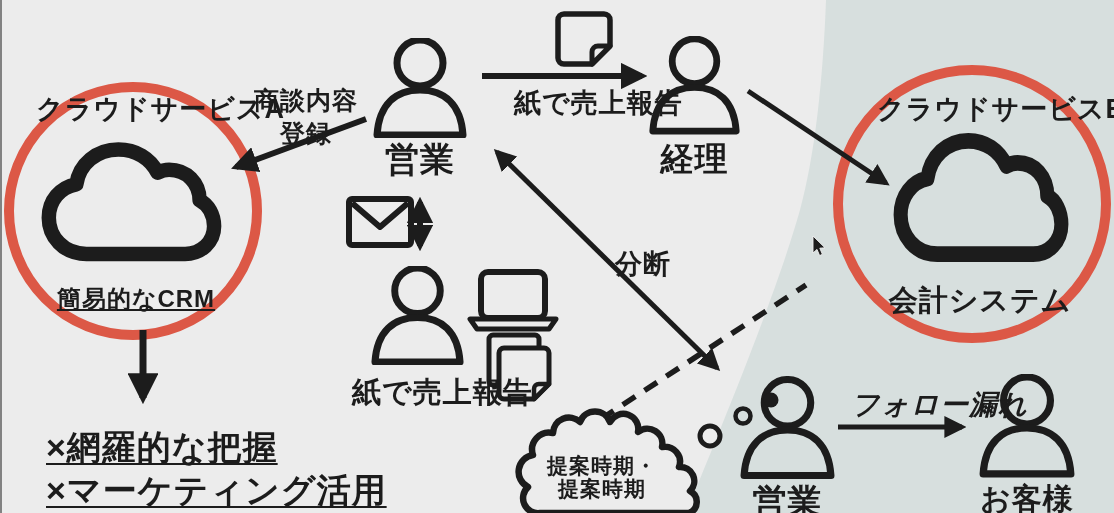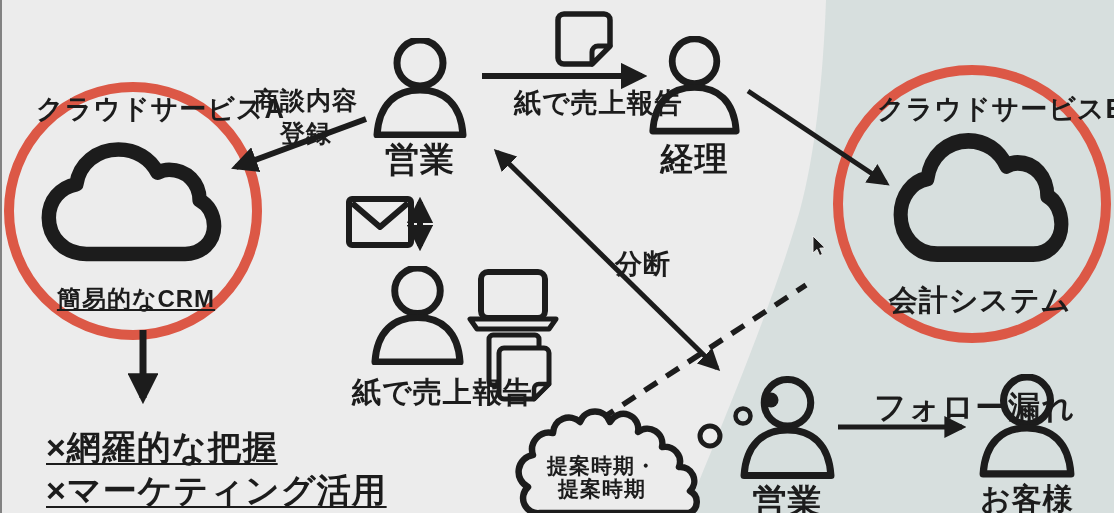--- a/index.html
+++ b/index.html
@@ -135,17 +135,17 @@
     <span>×マーケティング活用</span>
   </div>
 
   <div class="lbl two-line center" style="left:542px;top:454px;width:120px;font-size:21px;line-height:1.1;">
     <span>提案時期・</span>
     <span>提案時期</span>
   </div>
 
   <div class="lbl center" style="left:737px;top:482px;width:101px;font-size:34px;">営業</div>
 
-  <div class="lbl" style="left:874px;top:389px;font-size:32px;">フォロー漏れ</div>
+  <div class="lbl" style="left:851px;top:389px;font-size:28px;font-style:italic;">フォロー漏れ</div>
 
   <div class="lbl center" style="left:976px;top:482px;width:102px;font-size:30px;">お客様</div>
 
 </div>
 
 </body></html>

